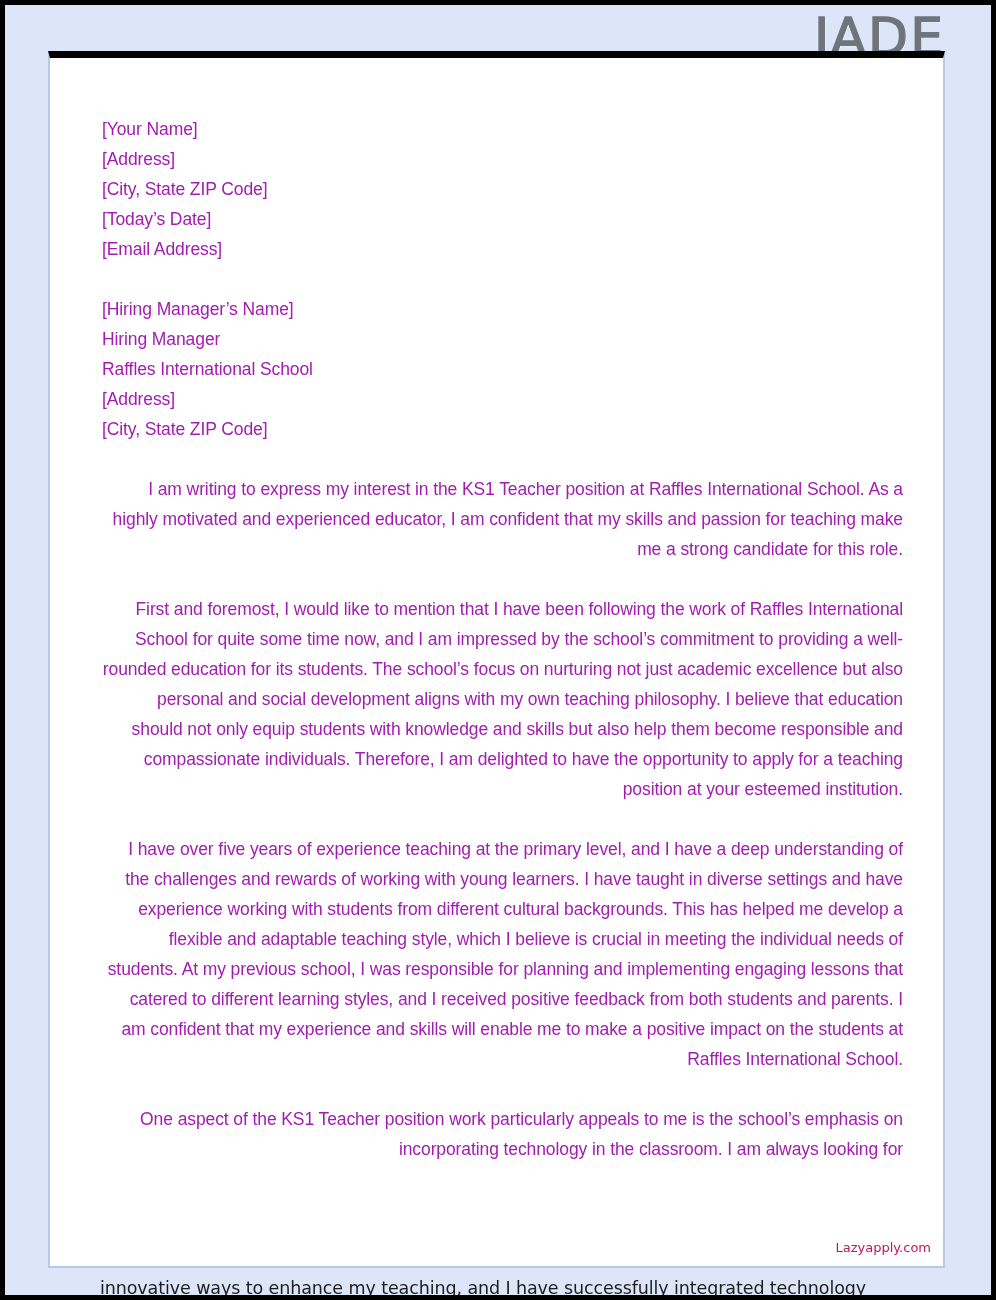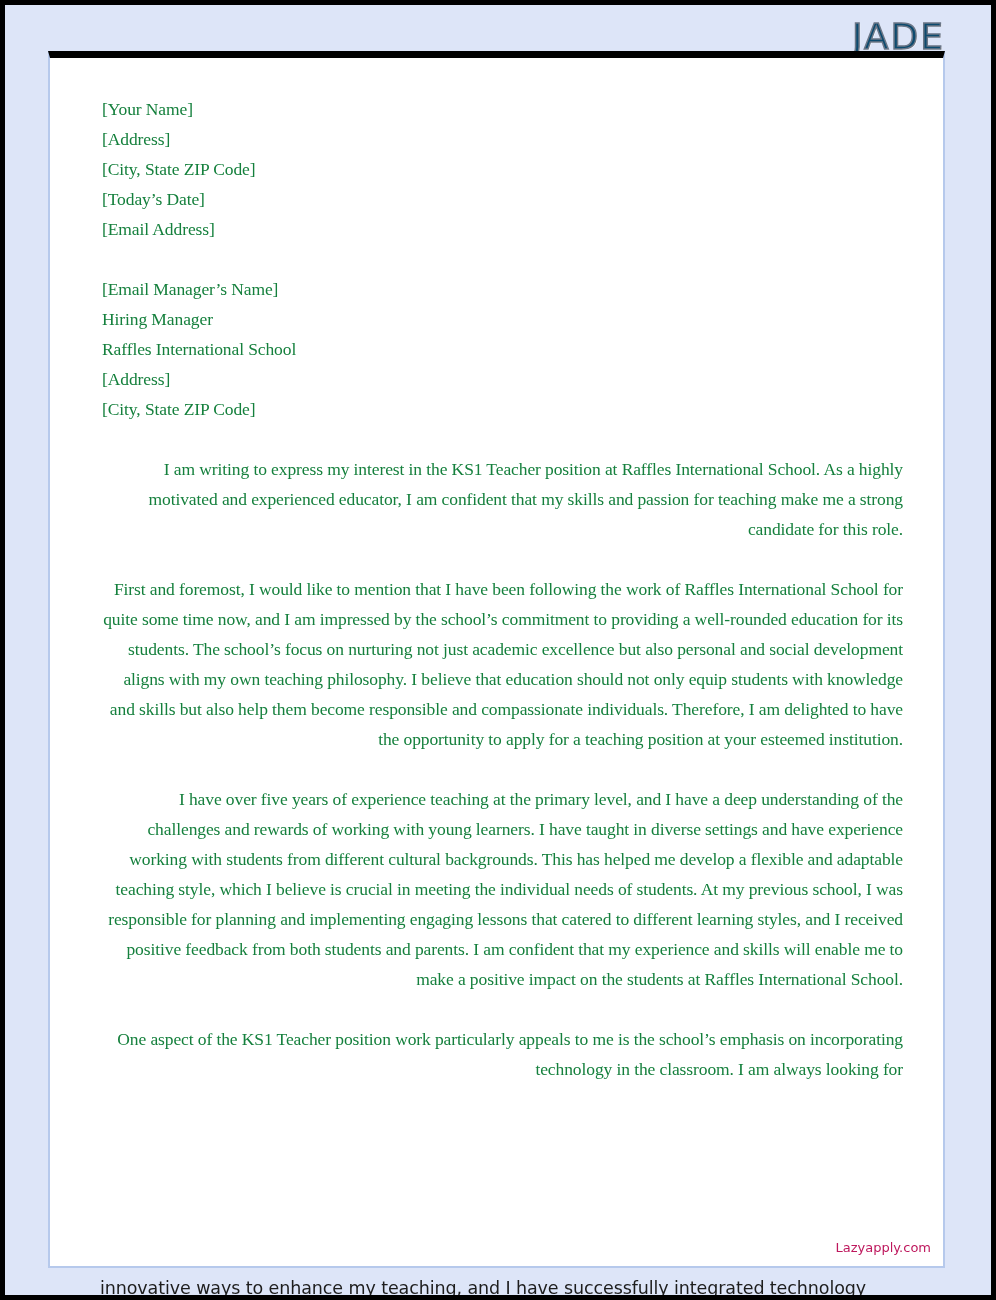--- a/index.html
+++ b/index.html
@@ -32,25 +32,25 @@
     background: #dde5f8;
     overflow: hidden;
   }
 
   
   #brand {
     position: absolute;
     right: 46px;
     top: 12px;
     font-family: "DejaVu Sans", sans-serif;
-    font-size: 36px;
+    font-size: 52px;
     font-weight: 400;
     letter-spacing: 2px;
     line-height: 40px;
-    color: #0c4a6e;
+    color: #737373;
     -webkit-text-stroke: 1.5px #6b7687;
     text-shadow: 1px 1px 0 #ffffff;
     user-select: none;
   }
 
   
   #page {
     position: absolute;
     left: 43px;
     top: 46px;
@@ -66,25 +66,26 @@
 
   #page-inner {
     position: relative;
     padding: 36px 40px 0 52px;
     box-sizing: border-box;
     height: 100%;
   }
 
   
   .letter {
-    font-family: Liberation Serif, serif;
+    font-family: Liberation Sans, sans-serif;
     font-size: 17.5px;
     line-height: 30px;
-    color: #15803d;
+    color: #a21caf;
     letter-spacing: -0.1px;
+    margin-top: 20px;
   }
   .addr-block {
     margin: 0 0 30px 0;
   }
   .addr-line {
     display: block;
     white-space: nowrap;
   }
   .salutation {
     margin: 0 0 30px 0;
@@ -138,21 +139,21 @@
 
           <div class="addr-block">
             <span class="addr-line">[Your Name]</span>
             <span class="addr-line">[Address]</span>
             <span class="addr-line">[City, State ZIP Code]</span>
             <span class="addr-line">[Today’s Date]</span>
             <span class="addr-line">[Email Address]</span>
           </div>
 
           <div class="addr-block">
-            <span class="addr-line">[Email Manager’s Name]</span>
+            <span class="addr-line">[Hiring Manager’s Name]</span>
             <span class="addr-line">Hiring Manager</span>
             <span class="addr-line">Raffles International School</span>
             <span class="addr-line">[Address]</span>
             <span class="addr-line">[City, State ZIP Code]</span>
           </div>
 
 
           <p class="para">I am writing to express my interest in the KS1 Teacher position at Raffles International School. As a highly motivated and experienced educator, I am confident that my skills and passion for teaching make me a strong candidate for this role.</p>
           <p class="para">First and foremost, I would like to mention that I have been following the work of Raffles International School for quite some time now, and I am impressed by the school’s commitment to providing a well-rounded education for its students. The school’s focus on nurturing not just academic excellence but also personal and social development aligns with my own teaching philosophy. I believe that education should not only equip students with knowledge and skills but also help them become responsible and compassionate individuals. Therefore, I am delighted to have the opportunity to apply for a teaching position at your esteemed institution.</p>
           <p class="para">I have over five years of experience teaching at the primary level, and I have a deep understanding of the challenges and rewards of working with young learners. I have taught in diverse settings and have experience working with students from different cultural backgrounds. This has helped me develop a flexible and adaptable teaching style, which I believe is crucial in meeting the individual needs of students. At my previous school, I was responsible for planning and implementing engaging lessons that catered to different learning styles, and I received positive feedback from both students and parents. I am confident that my experience and skills will enable me to make a positive impact on the students at Raffles International School.</p>

